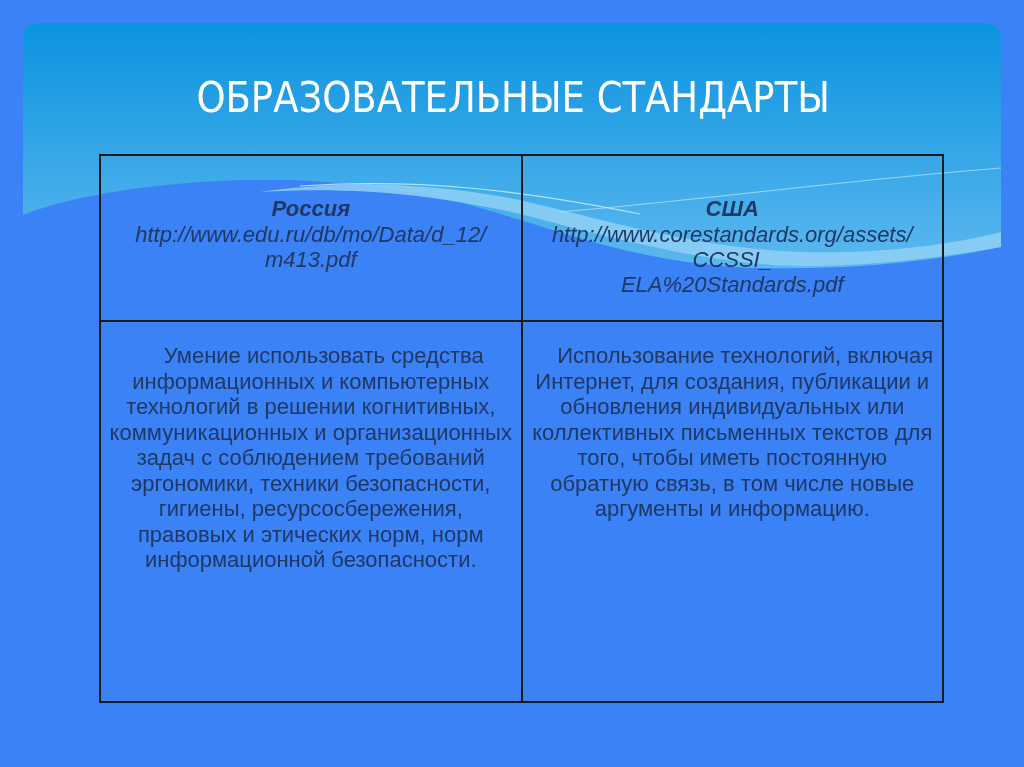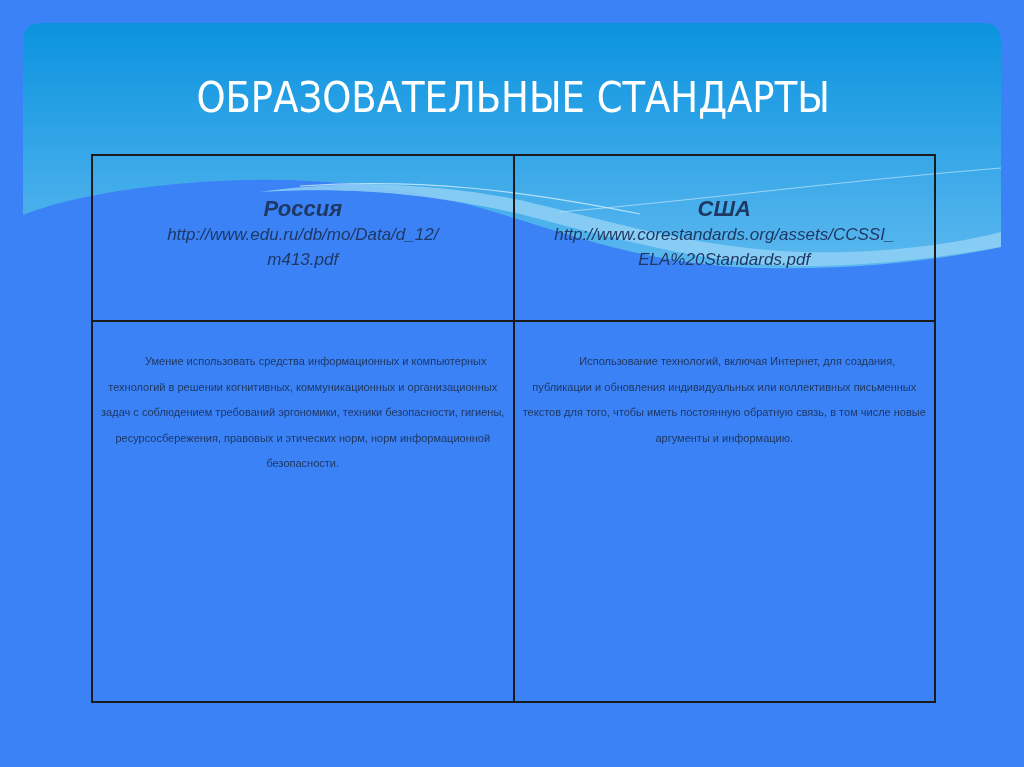--- a/index.html
+++ b/index.html
@@ -16,39 +16,39 @@
     position: absolute; left: 0; top: 0; width: 1024px; height: 767px;
   }
   .title {
     position: absolute; left: 0; top: 72px; width: 1024px;
     text-align: center; color: #ffffff;
     font-family: "DejaVu Sans", sans-serif; font-size: 43px;
     letter-spacing: 0px; transform: scaleX(0.86); transform-origin: 520px 0;
     font-weight: normal;
   }
   table.std {
-    position: absolute; left: 91px; top: 154px; width: 845px; height: 545px;
+    position: absolute; left: 99px; top: 154px; width: 845px; height: 545px;
     border-collapse: collapse; table-layout: fixed;
   }
   table.std td {
     border: 2px solid #1a1a1a; vertical-align: top; text-align: center;
     color: #1f3864; padding: 0;
   }
   table.std tr.head td { height: 164px; }
   table.std tr.body td { height: 379px; }
   .country {
     display: block; font-weight: bold; font-style: italic;
     font-size: 22px; margin-top: 40px; line-height: 26px;
   }
   .url {
-    display: block; font-style: italic; font-size: 17px; line-height: 25px;
+    display: block; font-style: italic; font-size: 22px; line-height: 25px;
     padding: 0 23px; word-break: break-all;
   }
   .body-text {
-    font-size: 11px; line-height: 25.5px; padding: 0 8px; margin-top: 27px;
+    font-size: 22px; line-height: 25.5px; padding: 0 8px; margin-top: 21px;
     text-indent: 26px;
   }
 </style>
 </head>
 <body>
 
 <div class="slide">
   <svg class="banner" width="1024" height="767" viewBox="0 0 1024 767">
     <defs>
       <linearGradient id="bg" x1="0" y1="0" x2="0" y2="1">

